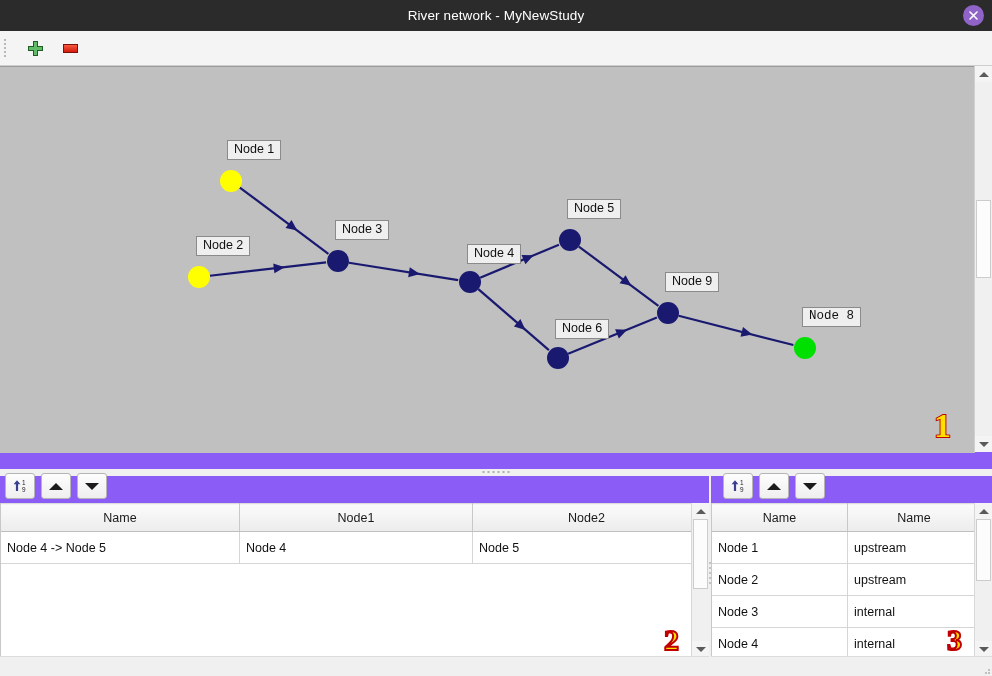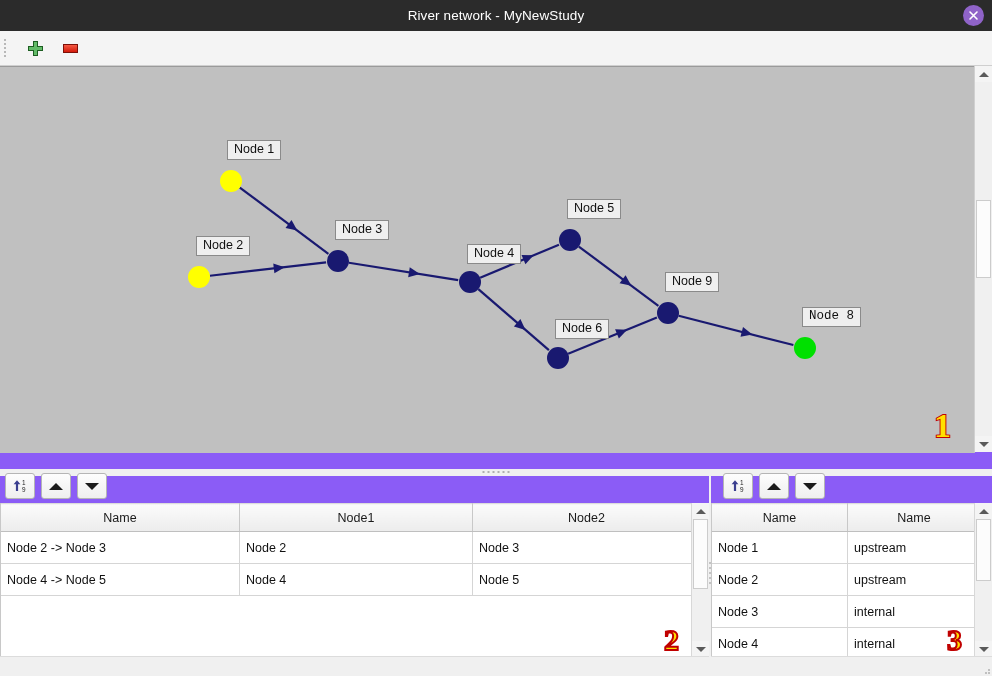--- a/index.html
+++ b/index.html
@@ -310,25 +310,20 @@
         <table class="grid" id="reaches-table">
           <thead>
               <tr id="reaches-head">
                 <th style="width: 236px;">Name</th>
                 <th style="width: 230px;">Node1</th>
                 <th style="width: 225px;">Node2</th>
               </tr>
             </thead>
           <tbody id="reaches-body">
               <tr>
-                <td>Node 2 -&gt; Node 3</td>
-                <td>Node 2</td>
-                <td>Node 3</td>
-              </tr>
-              <tr>
                 <td>Node 4 -&gt; Node 5</td>
                 <td>Node 4</td>
                 <td>Node 5</td>
               </tr>
             </tbody>
         </table>
       </div>
       <div class="grid-vscroll">
         <div class="sb-arrow">
             <span class="tri up"></span>

